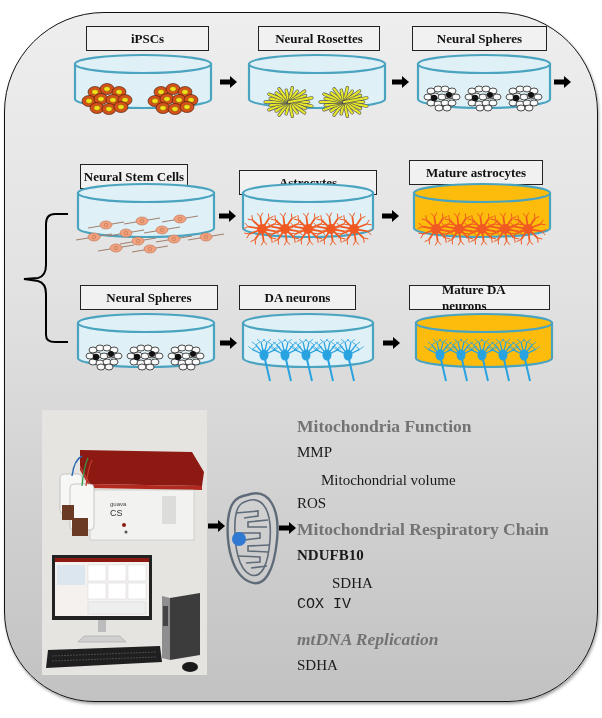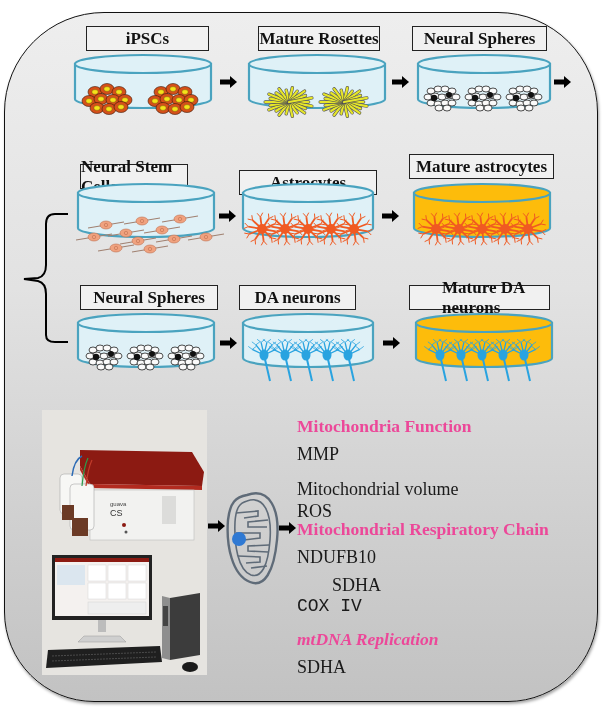--- a/index.html
+++ b/index.html
@@ -6,41 +6,41 @@
   body { width: 602px; height: 718px; position: relative; overflow: hidden; font-family: "Liberation Serif", serif; }
   #frame {
     position: absolute; left: 4px; top: 12px; width: 594px; height: 690px;
     border: 1.5px solid #111; border-radius: 100px 100px 90px 90px / 100px 100px 90px 90px;
     background: linear-gradient(to bottom, #eeeeee 0%, #e2e2e2 40%, #cfcfcf 75%, #c2c2c2 100%);
     box-shadow: 1px 2px 3px rgba(0,0,0,0.35);
     box-sizing: border-box;
   }
   .label {
     position: absolute; height: 25px; border: 1px solid #222; background: #f1f1f1;
-    font-family: "Liberation Serif", serif; font-weight: bold; font-size: 17px; color: #111;
+    font-family: "Liberation Serif", serif; font-weight: bold; font-size: 13px; color: #111;
     display: flex; align-items: center; justify-content: center; box-sizing: border-box;
   }
   #diagram { position: absolute; left: 0; top: 0; }
   .assay-list { position: absolute; left: 297px; top: 416px; }
-  .assay-item { position: absolute; left: 0; white-space: nowrap; color: #1a1a1a; font-family: "Liberation Serif", serif; font-size: 18px; }
-  .assay-item.bold { font-weight: bold; font-size: 17.5px; color: #ec4899; }
+  .assay-item { position: absolute; left: 0; white-space: nowrap; color: #1a1a1a; font-family: "Liberation Serif", serif; font-size: 15px; }
+  .assay-item.bold { font-weight: bold; font-size: 17.5px; color: #737373; }
   #instrument { position: absolute; left: 42px; top: 410px; width: 165px; height: 265px; }
 </style>
 </head>
 <body>
 
 <div id="frame"></div>
 
 <div class="label" style="left:86px;top:26px;width:123px;">iPSCs</div>
-<div class="label" style="left:258px;top:26px;width:122px;">Mature Rosettes</div>
+<div class="label" style="left:258px;top:26px;width:122px;">Neural Rosettes</div>
 <div class="label" style="left:412px;top:26px;width:135px;">Neural Spheres</div>
 
 <div class="label" style="left:80px;top:164px;width:108px;">Neural Stem Cells</div>
 <div class="label" style="left:239px;top:154px;width:138px;margin-top:16px;">Astrocytes</div>
-<div class="label" style="left:409px;top:154px;width:145px;">Mature astrocytes</div>
+<div class="label" style="left:409px;top:160px;width:134px;">Mature astrocytes</div>
 
 <div class="label" style="left:80px;top:285px;width:138px;">Neural Spheres</div>
 <div class="label" style="left:239px;top:285px;width:117px;">DA neurons</div>
 <div class="label" style="left:409px;top:285px;width:141px;padding-left:32px;">Mature DA neurons</div>
 
 <svg id="diagram" width="602" height="718">
     <g>
       <path d="M75 64 L75 99 A68 9 0 0 0 211 99 L211 64 Z" fill="#dff1f7" stroke="#4aa3bf" stroke-width="2.2"></path>
       <ellipse cx="143" cy="64" rx="68" ry="9" fill="#dff1f7" stroke="#4aa3bf" stroke-width="2.2"></ellipse>
       <g>
@@ -1028,21 +1028,21 @@
     <polygon points="6,240 118,236 120,252 4,258" fill="#1f1f1f"></polygon>
     <line x1="10" y1="246" x2="114" y2="242" stroke="#555" stroke-width="0.8" stroke-dasharray="2,1"></line>
     <line x1="10" y1="251" x2="114" y2="247" stroke="#555" stroke-width="0.8" stroke-dasharray="2,1"></line>
     <ellipse cx="148" cy="257" rx="8" ry="5" fill="#1a1a1a"></ellipse>
   </g>
 </svg>
 
 <div class="assay-list">
   <div class="assay-item bold" style="top:0px;">Mitochondria Function</div>
   <div class="assay-item" style="top:28px;">MMP</div>
-  <div class="assay-item" style="top:63px;">Mitochondrial volume</div>
-  <div class="assay-item" style="top:85px;">ROS</div>
+  <div class="assay-item" style="top:56px;margin-left:24px;">Mitochondrial volume</div>
+  <div class="assay-item" style="top:79px;">ROS</div>
   <div class="assay-item bold" style="top:103px;text-align:center;">Mitochondrial Respiratory Chain</div>
-  <div class="assay-item" style="top:131px;">NDUFB10</div>
+  <div class="assay-item" style="top:131px;font-weight:bold;">NDUFB10</div>
   <div class="assay-item" style="top:159px;margin-left:35px;">SDHA</div>
   <div class="assay-item" style="top:180px;font-family:Liberation Mono, monospace;">COX IV</div>
   <div class="assay-item bold" style="top:213px;font-style:italic;">mtDNA Replication</div>
   <div class="assay-item" style="top:241px;">SDHA</div>
 </div>
 
 </body></html>

